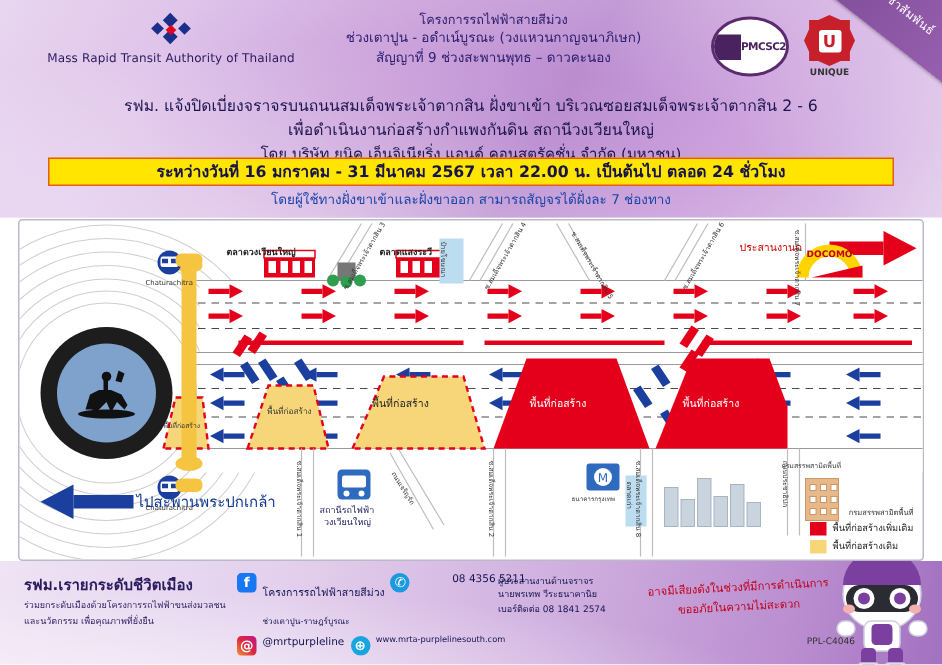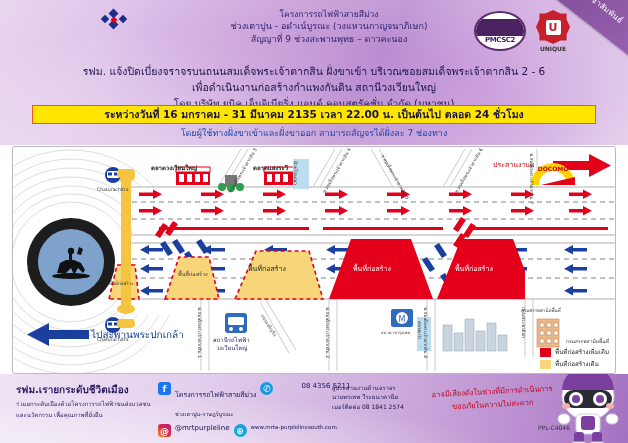--- a/index.html
+++ b/index.html
@@ -50,21 +50,21 @@
   .proj-sub1{ font-size:9px; }
   .proj-sub2{ font-size:9px; }
 
   .partner-logos{
     position:absolute; right:58px; top:10px; z-index:3;
     display:flex; align-items:center; gap:10px;
   }
   .cjv-logo{
     width:52px;height:40px;border-radius:50%;
     background:#ffffff;
-    display:flex;align-items:center;justify-content:center;flex-direction:column;
+    display:flex;align-items:center;justify-content:center;flex-direction:row;
     border:2px solid #5b2b6e; overflow:hidden; position:relative;
   }
   .cjv-logo .bar{ width:100%; height:17px; background:#4b2260; }
   .cjv-logo .txt{ font-size:7px; font-weight:bold; color:#4b2260; letter-spacing:-.4px;}
   .uniq{ text-align:center; }
   .uniq .u-mark{
     width:34px;height:34px;margin:0 auto;
     background:#c8202a; position:relative;
     clip-path: polygon(50% 0%, 72% 10%, 90% 10%, 90% 28%, 100% 50%, 90% 72%, 90% 90%, 72% 90%, 50% 100%, 28% 90%, 10% 90%, 10% 72%, 0% 50%, 10% 28%, 10% 10%, 28% 10%);
     display:flex;align-items:center;justify-content:center;
@@ -157,20 +157,21 @@
         <g fill="#1b2f8a">
           <rect x="16" y="2" width="7" height="7" transform="rotate(45 19.5 5.5)"></rect>
           <rect x="8" y="8" width="6" height="6" transform="rotate(45 11 11)"></rect>
           <rect x="26" y="8" width="6" height="6" transform="rotate(45 29 11)"></rect>
           <rect x="16" y="13" width="7" height="7" transform="rotate(45 19.5 16.5)"></rect>
         </g>
         <g fill="#e4001b">
           <rect x="17.5" y="9.5" width="5" height="5" transform="rotate(45 20 12)"></rect>
         </g>
       </svg>
+      <div class="mrta-en">Mass Rapid Transit Authority of Thailand</div>
     </div>
 
     <div class="proj-block">
       <div class="proj-title">โครงการรถไฟฟ้าสายสีม่วง</div>
       <div class="proj-sub1">ช่วงเตาปูน - อดำเน์บูรณะ (วงแหวนกาญจนาภิเษก)</div>
       <div class="proj-sub2">สัญญาที่ 9 ช่วงสะพานพุทธ – ดาวคะนอง</div>
     </div>
 
     <div class="partner-logos">
       <div class="cjv-logo">
@@ -185,21 +186,21 @@
       </div>
     </div>
 
     <div class="headline">
       <div class="l1">รฟม. แจ้งปิดเบี่ยงจราจรบนถนนสมเด็จพระเจ้าตากสิน ฝั่งขาเข้า บริเวณซอยสมเด็จพระเจ้าตากสิน 2 - 6</div>
       <div class="l2">เพื่อดำเนินงานก่อสร้างกำแพงกันดิน สถานีวงเวียนใหญ่</div>
       <div class="l3">โดย บริษัท ยูนิค เอ็นจิเนียริ่ง แอนด์ คอนสตรัคชั่น จำกัด (มหาชน)</div>
     </div>
 
     <div class="yellow-bar">
-      <span>ระหว่างวันที่ 16 มกราคม - 31 มีนาคม 2135 เวลา 22.00 น. เป็นต้นไป ตลอด 24 ชั่วโมง</span>
+      <span>ระหว่างวันที่ 16 มกราคม - 31 มีนาคม 2567 เวลา 22.00 น. เป็นต้นไป ตลอด 24 ชั่วโมง</span>
     </div>
     <div class="blue-note">โดยผู้ใช้ทางฝั่งขาเข้าและฝั่งขาออก สามารถสัญจรได้ฝั่งละ 7 ช่องทาง</div>
   </div>
 
   <div class="map">
     <svg class="map-svg" width="604" height="228" viewBox="0 0 604 228">
 
       <g fill="none" stroke="#cfcfcf" stroke-width="0.7">
         <circle cx="58" cy="115" r="112"></circle>
           <circle cx="58" cy="115" r="103"></circle>

